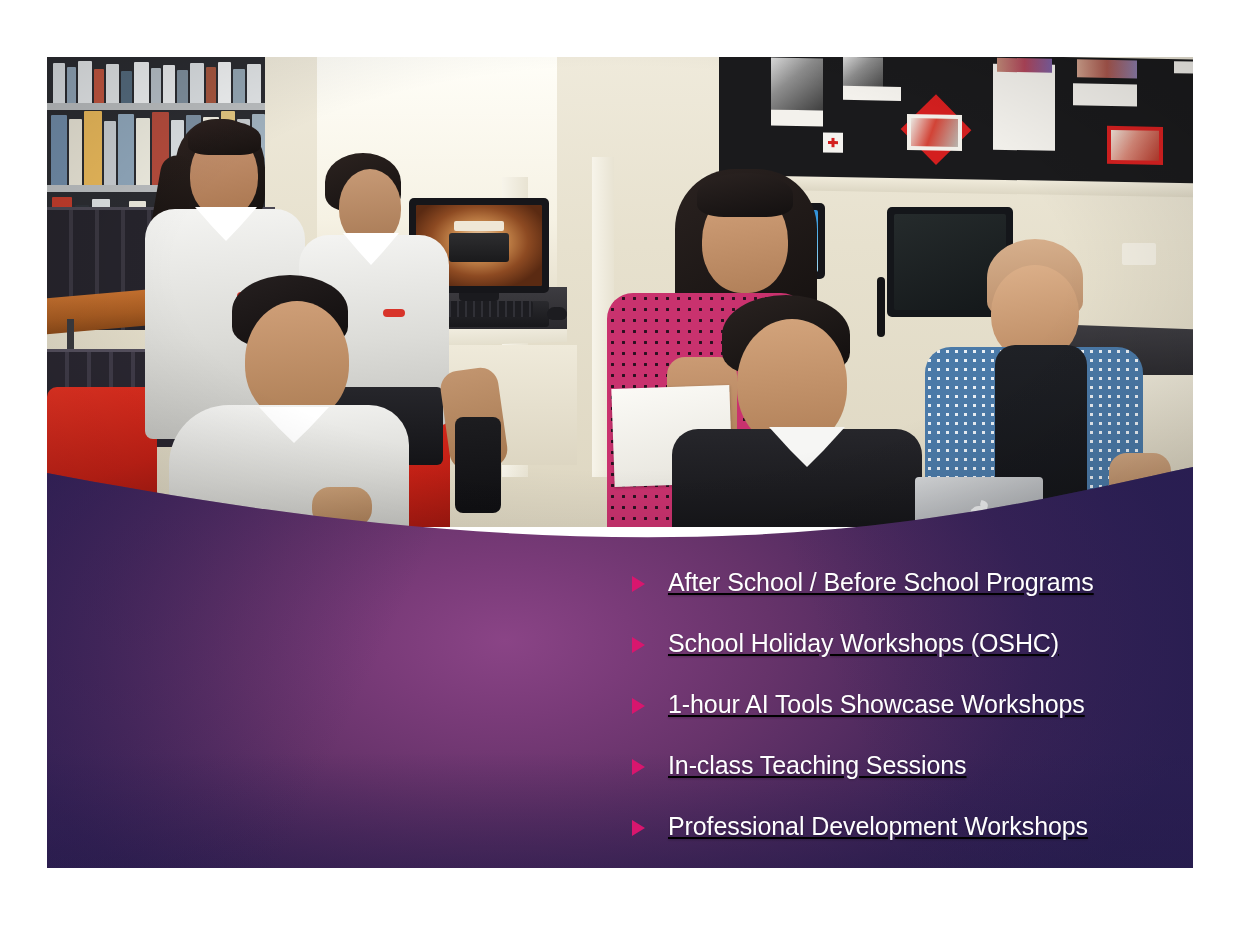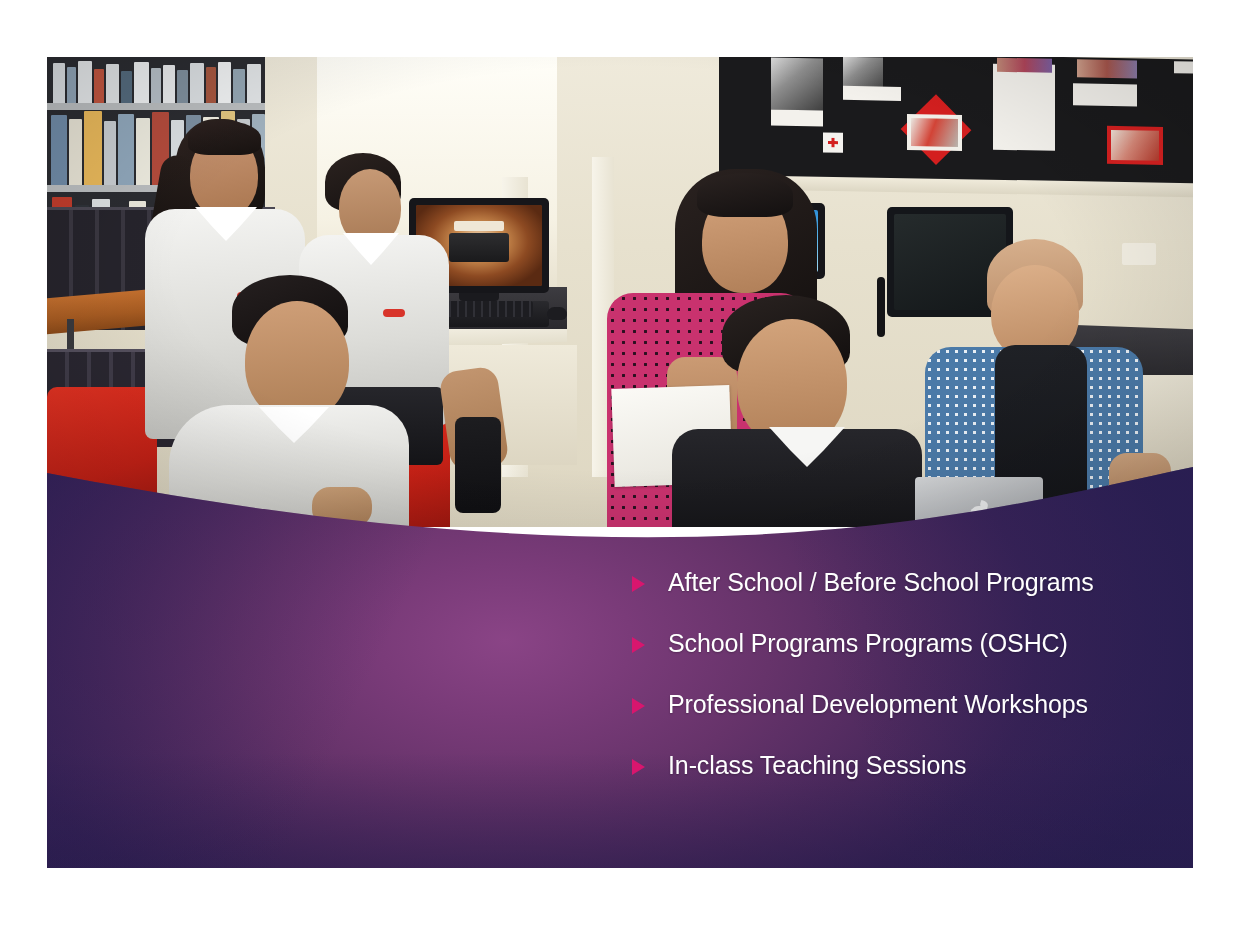--- a/index.html
+++ b/index.html
@@ -345,20 +345,21 @@
     letter-spacing: -0.3px;
     text-shadow: 0 1px 2px rgba(0,0,0,.28);
   }
   .slide-title span { display:block; }
 
   .bullet-list {
     position: absolute;
     left: 630px;
     top: 552px;
     width: 540px;
+    text-decoration: underline;
   }
   .bullet-row {
     display: flex;
     align-items: center;
     height: 61px;
     margin-bottom: 0px;
   }
   .bullet-marker {
     flex: 0 0 auto;
     width: 16px;
@@ -577,25 +578,29 @@
   </div>
 
 
   <div class="bullet-list">
     <div class="bullet-row">
       <span class="bullet-marker"></span>
       <span class="bullet-text">After School / Before School Programs</span>
     </div>
     <div class="bullet-row">
       <span class="bullet-marker"></span>
-      <span class="bullet-text">School Programs Programs  (OSHC)</span>
+      <span class="bullet-text">School Holiday Workshops  (OSHC)</span>
+    </div>
+    <div class="bullet-row">
+      <span class="bullet-marker"></span>
+      <span class="bullet-text">1-hour AI Tools Showcase Workshops</span>
+    </div>
+    <div class="bullet-row">
+      <span class="bullet-marker"></span>
+      <span class="bullet-text">In-class Teaching Sessions</span>
     </div>
     <div class="bullet-row">
       <span class="bullet-marker"></span>
       <span class="bullet-text">Professional Development Workshops</span>
     </div>
-    <div class="bullet-row">
-      <span class="bullet-marker"></span>
-      <span class="bullet-text">In-class Teaching Sessions</span>
-    </div>
   </div>
 
 </div>
 
 </body></html>

